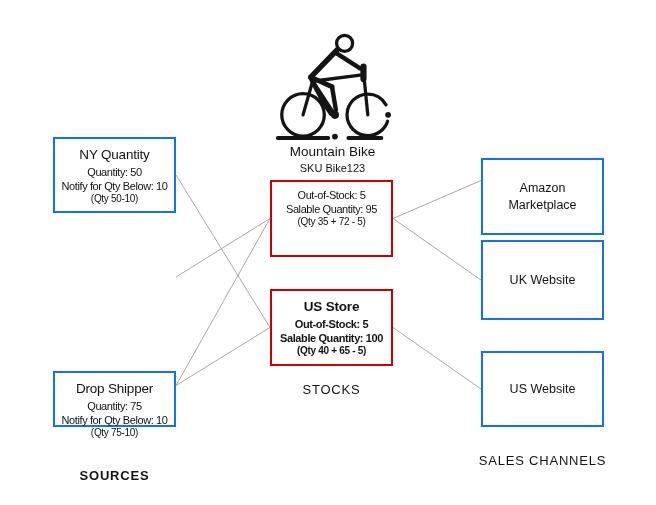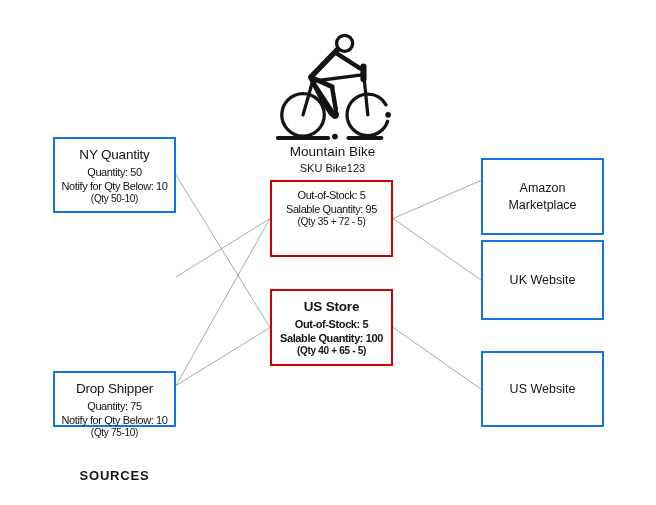--- a/index.html
+++ b/index.html
@@ -115,14 +115,16 @@
     <div class="channel-text">Amazon Marketplace</div>
   </div>
   <div class="box channel" id="box-ukweb" style="border-color: rgb(20, 115, 230);">
     <div class="channel-text">UK Website</div>
   </div>
   <div class="box channel" id="box-usweb" style="border-color: rgb(20, 115, 230); text-align: right;">
     <div class="channel-text">US Website</div>
   </div>
 
   <div class="col-label" id="label-sources">SOURCES</div>
+  <div class="col-label" id="label-stocks">STOCKS</div>
+  <div class="col-label" id="label-channels">SALES CHANNELS</div>
 
 </div>
 
 </body></html>

